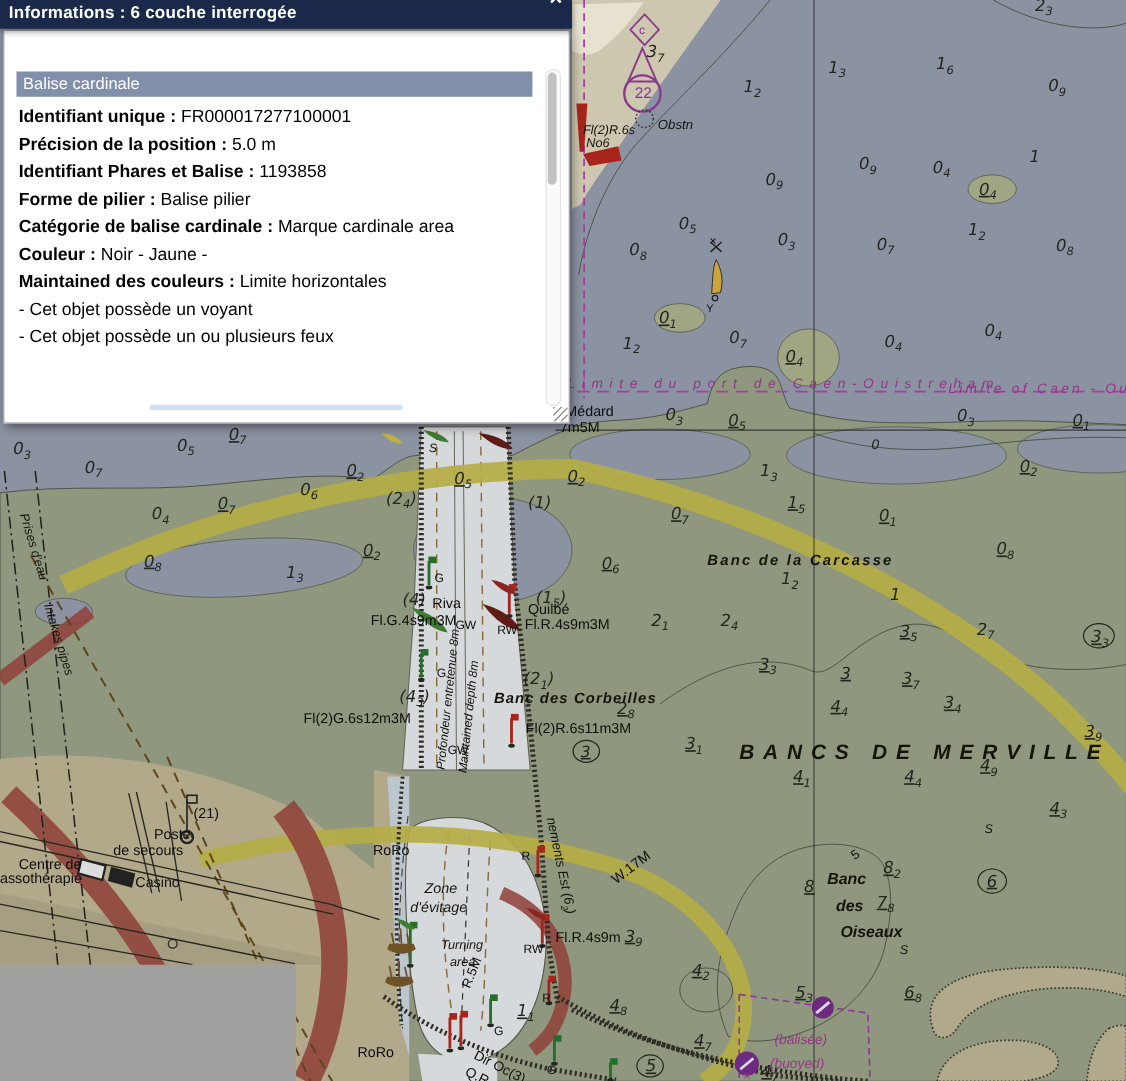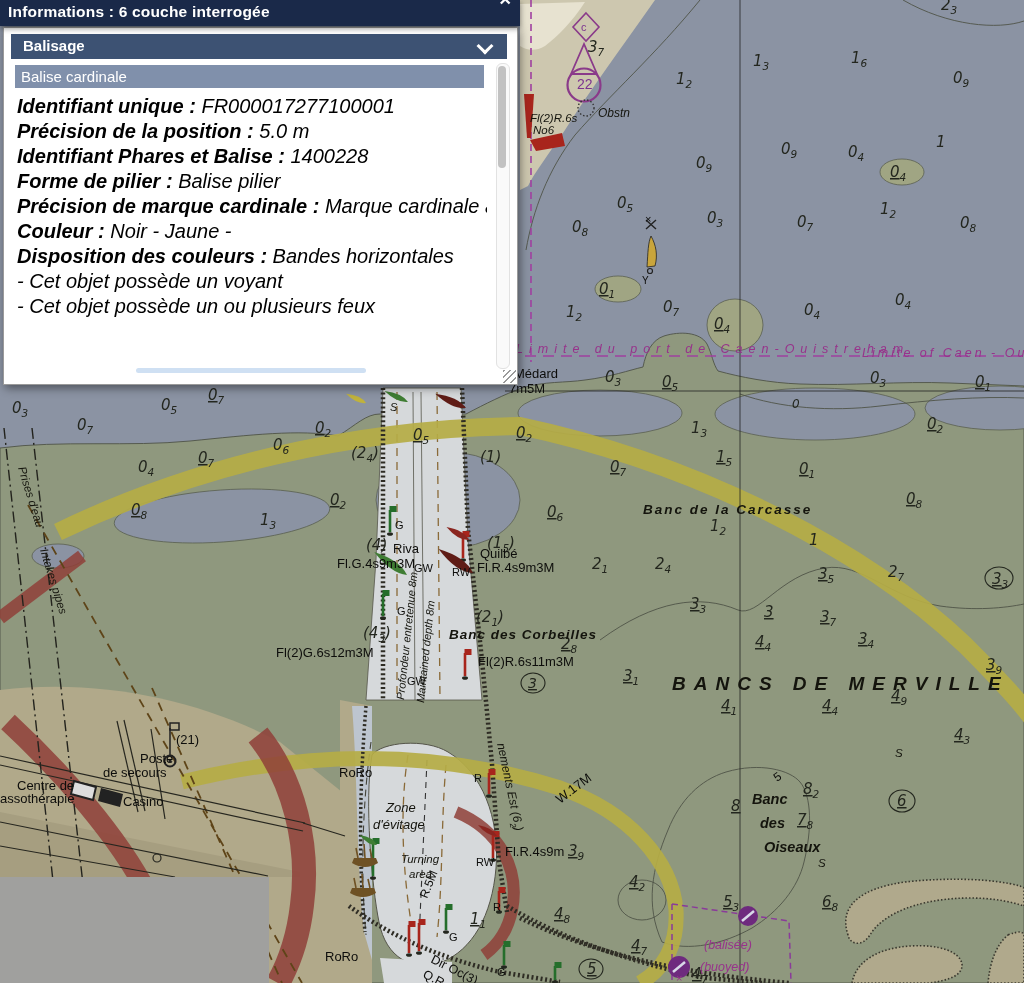--- a/index.html
+++ b/index.html
@@ -14,21 +14,21 @@
   .close-btn{position:absolute;right:8px;top:-8px;color:#fff;font-size:16px;font-weight:700;cursor:pointer;line-height:16px;}
   .panel{position:absolute;left:3px;top:27px;width:513px;height:356px;background:#ffffff;
     border:1px solid #9a9a9a;box-shadow:2px 3px 9px rgba(0,0,0,.45);z-index:19;}
   .section-bar{position:absolute;left:7px;top:6px;width:496px;height:25px;background:#3d5273;}
   .section-bar .sec-label{position:absolute;left:12px;top:3px;color:#fff;font-size:15px;font-weight:700;}
   .chev{position:absolute;right:16px;top:6px;width:9px;height:9px;
     border-right:3px solid #fff;border-bottom:3px solid #fff;transform:rotate(45deg);}
   .selected-row{position:absolute;left:11px;top:37px;width:469px;height:23px;background:#8090ab;
     color:#fff;font-size:15px;line-height:23px;padding-left:6px;box-sizing:border-box;}
   .fields{position:absolute;left:13px;top:66px;width:470px;}
-  .field,.note{height:25px;line-height:25px;font-size:20px;color:#000;white-space:nowrap;overflow:hidden;font-style:italic;}
+  .field,.note{height:25px;line-height:25px;font-size:16px;color:#000;white-space:nowrap;overflow:hidden;}
   .field b{font-weight:700;}
   .vscroll{position:absolute;right:7px;top:35px;width:12px;height:304px;background:#fafafa;
     border:1px solid #e2e2e2;border-radius:6px;}
   .vthumb{position:absolute;left:1px;top:2px;width:8px;height:102px;background:#c2c2c2;border-radius:4px;}
   .hthumb{position:absolute;left:132px;top:340px;width:230px;height:5px;background:#cfe0f3;border-radius:3px;}
   .resize-handle{position:absolute;right:1px;bottom:1px;width:13px;height:13px;
     background:repeating-linear-gradient(135deg,#9a9a9a 0 1.5px,transparent 1.5px 4.5px);}
 </style>
 </head>
 <body>
@@ -434,33 +434,29 @@
         <text x="676" y="982" font-family="Liberation Sans, sans-serif" font-style="normal" font-weight="normal" font-size="11" fill="#97338b"><tspan>×</tspan></text>
       </g>
   </svg>
 
   <div class="info-header">
     <span class="title">Informations : 6 couche interrogée</span>
     <span class="close-btn">✕</span>
   </div>
 
   <div class="panel">
-    <div class="section-bar">
-      <span class="sec-label">Balisage</span>
-      <span class="chev"></span>
-    </div>
     <div class="selected-row">Balise cardinale</div>
     <div class="fields">
         <div class="field"><b>Identifiant unique : </b><span>FR000017277100001</span></div>
         <div class="field"><b>Précision de la position : </b><span>5.0 m</span></div>
-        <div class="field"><b>Identifiant Phares et Balise : </b><span>1400228</span></div>
+        <div class="field"><b>Identifiant Phares et Balise : </b><span>1193858</span></div>
         <div class="field"><b>Forme de pilier : </b><span>Balise pilier</span></div>
-        <div class="field"><b>Précision de marque cardinale : </b><span>Marque cardinale area</span></div>
+        <div class="field"><b>Catégorie de balise cardinale : </b><span>Marque cardinale area</span></div>
         <div class="field"><b>Couleur : </b><span>Noir - Jaune -</span></div>
-        <div class="field"><b>Disposition des couleurs : </b><span>Bandes horizontales</span></div>
+        <div class="field"><b>Maintained des couleurs : </b><span>Limite horizontales</span></div>
         <div class="note">- Cet objet possède un voyant</div>
         <div class="note">- Cet objet possède un ou plusieurs feux</div>
       </div>
     <div class="vscroll">
       <div class="vthumb"></div>
     </div>
     <div class="hthumb"></div>
     <div class="resize-handle"></div>
   </div>
 

